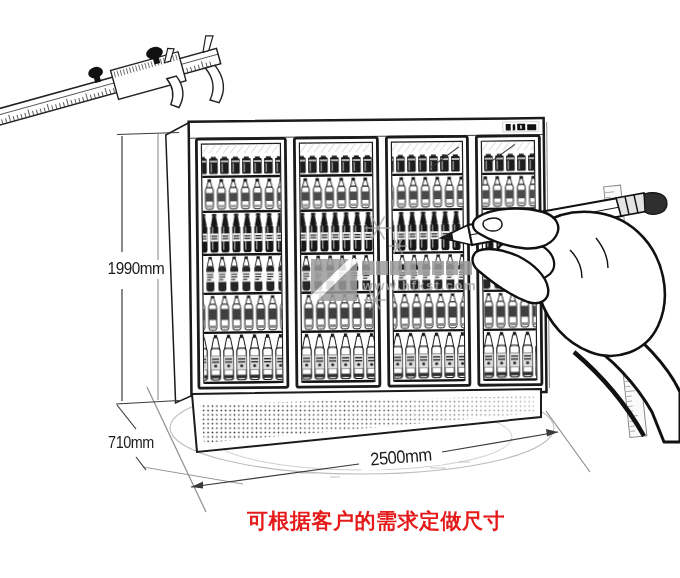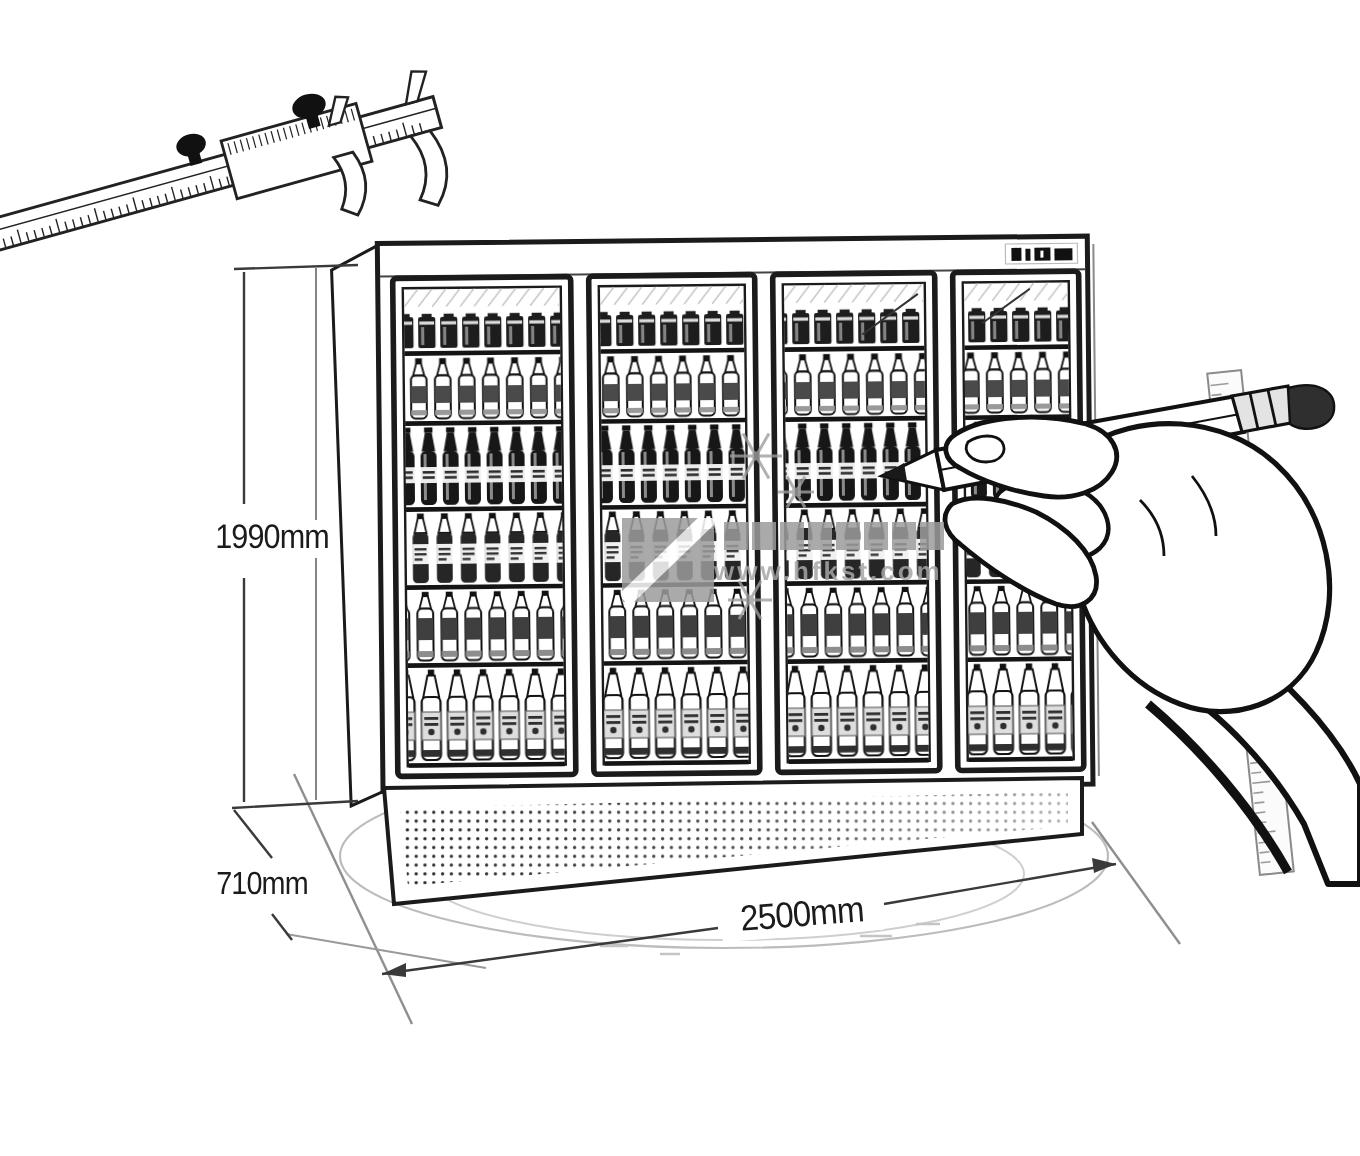--- a/index.html
+++ b/index.html
@@ -16,21 +16,21 @@
            color:#e51a1a;letter-spacing:.5px;background:transparent;}
   .wm{position:absolute;opacity:.85;}
   #wm-logo{left:311px;top:259px;width:46px;height:42px;background:#9c9c9c;overflow:hidden;}
   #wm-logo .slash{position:absolute;left:-8px;top:15px;width:64px;height:8px;background:#fff;
                   transform:rotate(-44deg);}
   #wm-logo .slash2{position:absolute;left:-2px;top:30px;width:30px;height:4px;background:#fff;
                   transform:rotate(-44deg);}
   #wm-blocks{left:360px;top:261px;width:116px;height:15px;background:transparent;}
   #wm-blocks span{display:inline-block;width:12px;height:14px;margin-right:2px;background:#9c9c9c;}
   #wm-url{left:357px;top:279px;width:120px;font-size:13px;font-weight:700;color:#a6a6a6;
-          letter-spacing:1.5px;background:transparent;text-align:left;}
+          letter-spacing:1.5px;background:transparent;text-align:right;}
 </style>
 </head>
 <body>
 
 <div class="stage">
 
 <svg width="680" height="578" viewBox="0 0 680 578">
   <defs>
     <linearGradient id="gFade" x1="0" y1="0" x2="1" y2="0">
       <stop offset="0" stop-color="#fff" stop-opacity="0"></stop>
@@ -432,14 +432,15 @@
 </div>
 <div class="wm label" id="wm-blocks">
   <span></span><span></span><span></span><span></span><span></span><span></span><span></span><span></span>
 </div>
 <div class="wm label" id="wm-url">www.hfkst.com</div>
 
 <div class="label dim" id="dim-height">1990mm</div>
 <div class="label dim" id="dim-depth">710mm</div>
 <div class="label dim" id="dim-width">2500mm</div>
 
+<div class="label" id="caption">可根据客户的需求定做尺寸</div>
 
 </div>
 
 </body></html>

